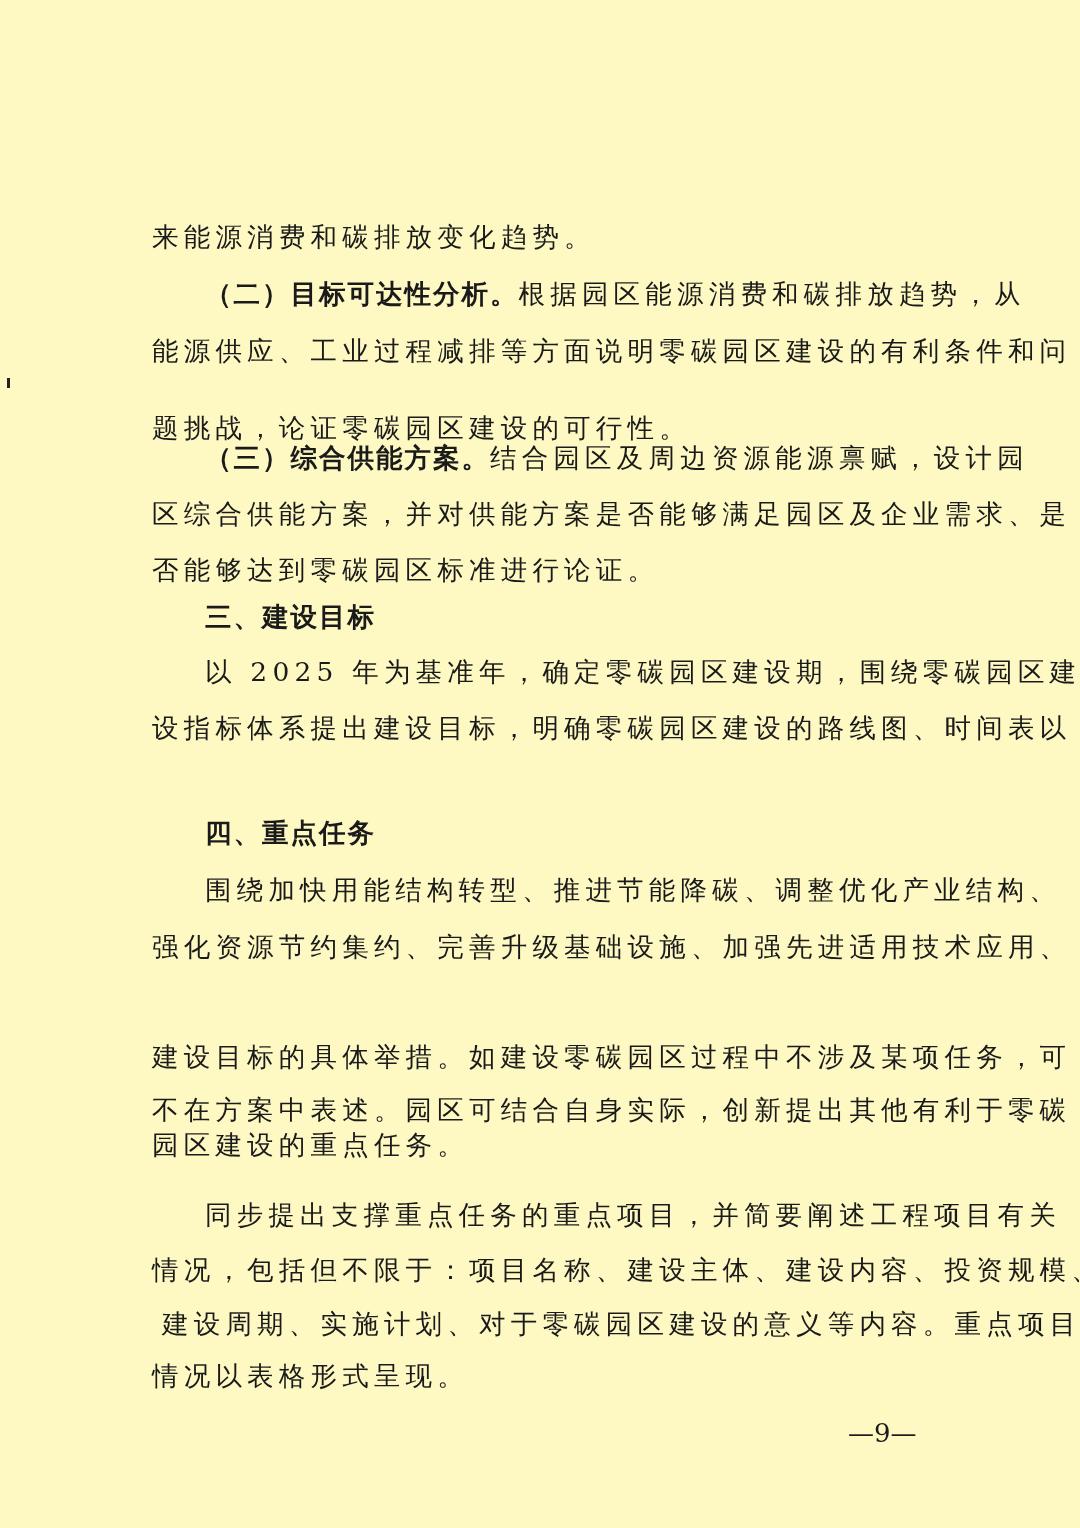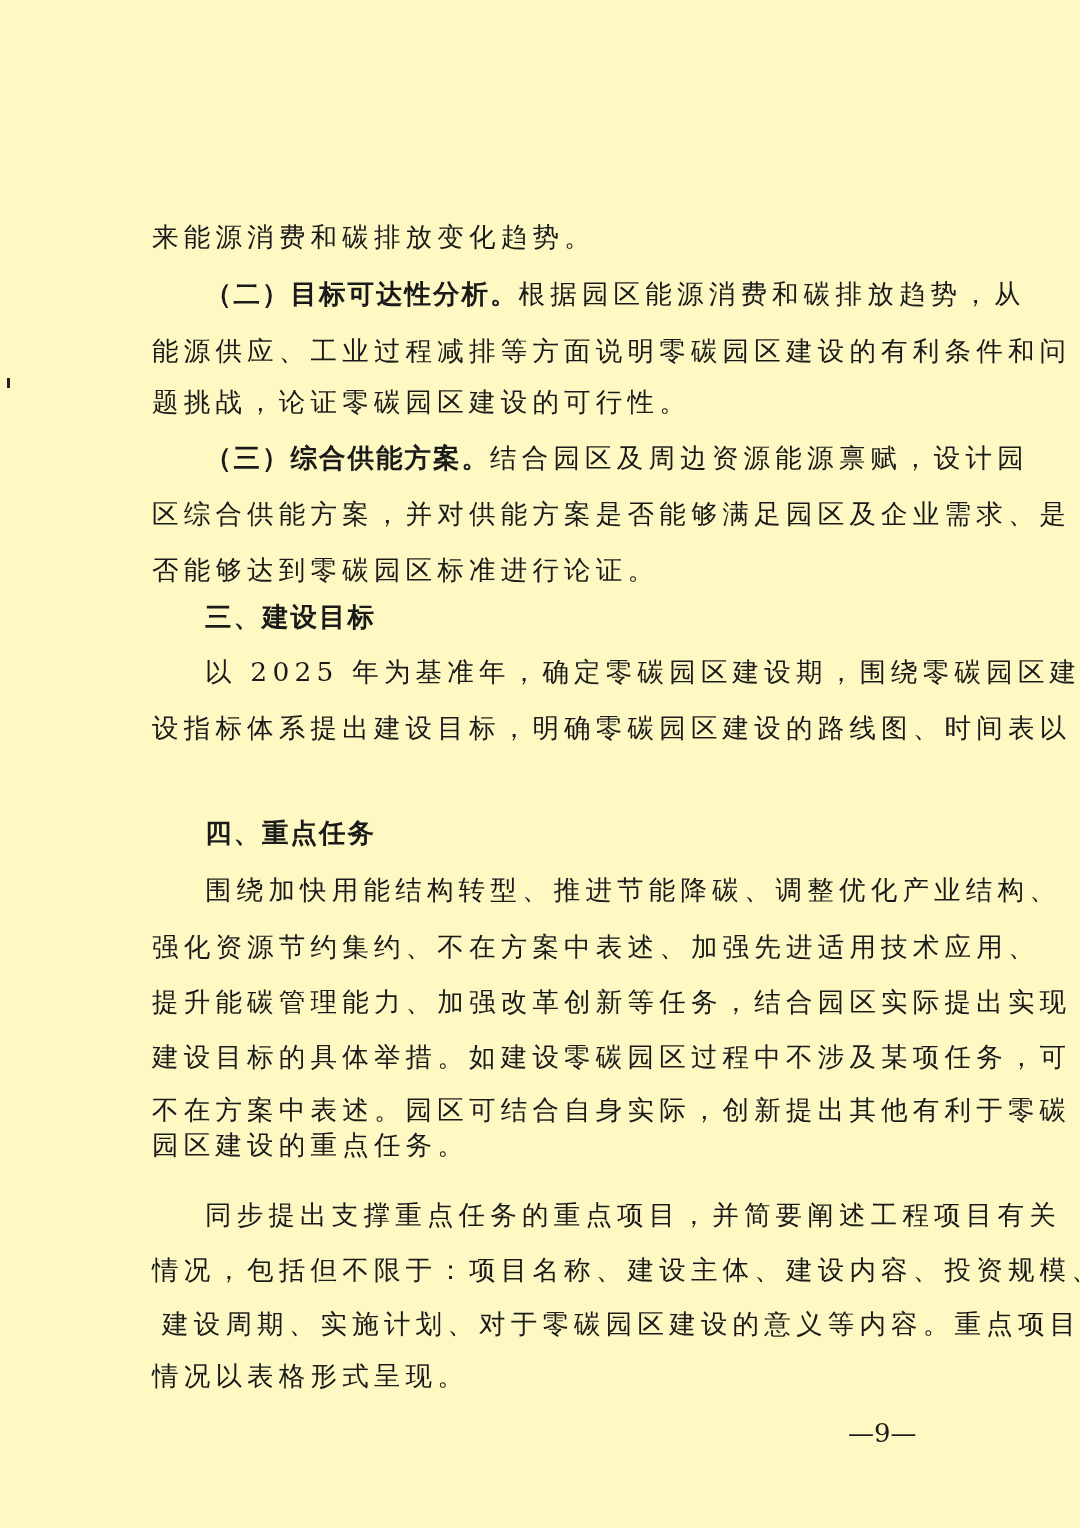--- a/index.html
+++ b/index.html
@@ -68,21 +68,21 @@
   <div class="line" style="top:219px;">
     <span>来能源消费和碳排放变化趋势。</span>
   </div>
 
   <div class="line indent" style="top:276px;">
     <span class="bold-lead">（二）目标可达性分析。</span><span>根据园区能源消费和碳排放趋势，从</span>
   </div>
   <div class="line" style="top:333px;">
     <span>能源供应、工业过程减排等方面说明零碳园区建设的有利条件和问</span>
   </div>
-  <div class="line" style="top:384px;">
+  <div class="line" style="top:410px;">
     <span>题挑战，论证零碳园区建设的可行性。</span>
   </div>
 
   <div class="line" style="top:496px;">
     <span>区综合供能方案，并对供能方案是否能够满足园区及企业需求、是</span>
   </div>
   <div class="line indent" style="top:440px;">
     <span class="bold-lead">（三）综合供能方案。</span><span>结合园区及周边资源能源禀赋，设计园</span>
   </div>
   <div class="line" style="top:552px;">
@@ -101,24 +101,21 @@
   </div>
 
   <div class="line indent heading" style="top:815px;">
     <span>四、重点任务</span>
   </div>
 
   <div class="line indent" style="top:872px;">
     <span>围绕加快用能结构转型、推进节能降碳、调整优化产业结构、</span>
   </div>
   <div class="line" style="top:929px;">
-    <span>强化资源节约集约、不在方案中表述、加强先进适用技术应用、</span>
-  </div>
-  <div class="line" style="top:984px;">
-    <span>提升能碳管理能力、加强改革创新等任务，结合园区实际提出实现</span>
+    <span>强化资源节约集约、完善升级基础设施、加强先进适用技术应用、</span>
   </div>
   <div class="line" style="top:1039px;">
     <span>建设目标的具体举措。如建设零碳园区过程中不涉及某项任务，可</span>
   </div>
   <div class="line" style="top:1092px;font-family:Liberation Serif, serif;">
     <span>不在方案中表述。园区可结合自身实际，创新提出其他有利于零碳</span>
   </div>
   <div class="line" style="top:1111px;margin-top:16px;">
     <span>园区建设的重点任务。</span>
   </div>

